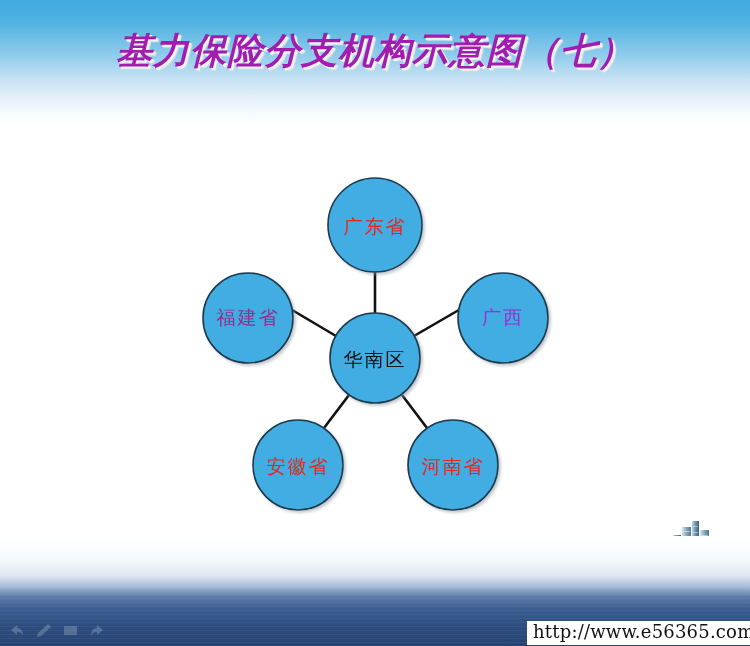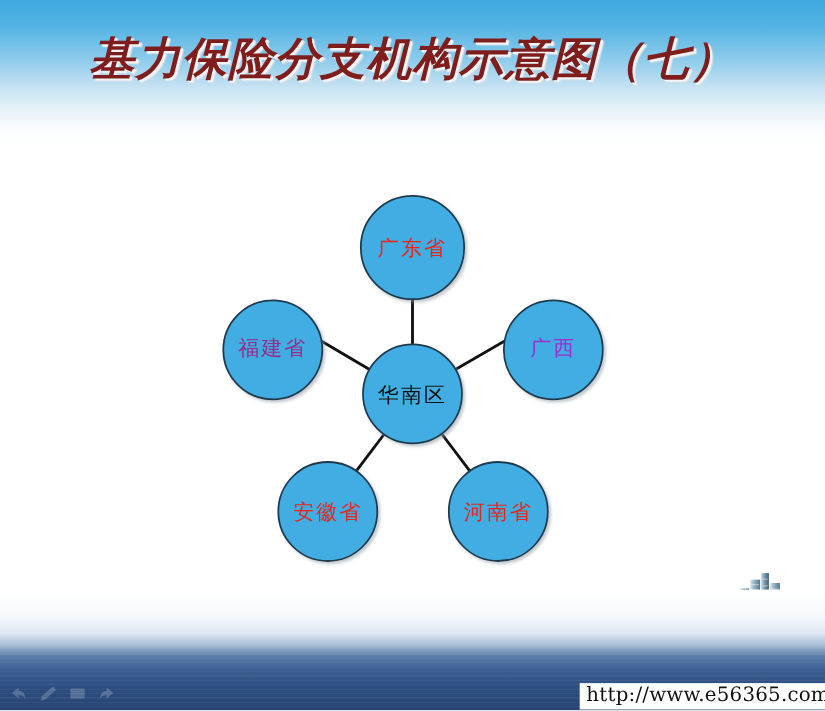--- a/index.html
+++ b/index.html
@@ -36,25 +36,25 @@
   }
 
   
   .title {
     position: absolute;
     left: 0;
     top: 28px;
     width: 750px;
     text-align: center;
     font-family: "DejaVu Serif", "Liberation Serif", serif;
-    font-size: 41px;
+    font-size: 36px;
     font-weight: bold;
     font-style: italic;
     letter-spacing: 1px;
-    color: #7f1d1d;
+    color: #a21caf;
     text-shadow: 2px 2px 0 #f2f4f6, 3px 3px 1px #d8dee4;
     white-space: nowrap;
     line-height: 1.25;
   }
 
   
   .diagram {
     position: absolute;
     left: 0; top: 0;
     width: 604px;

